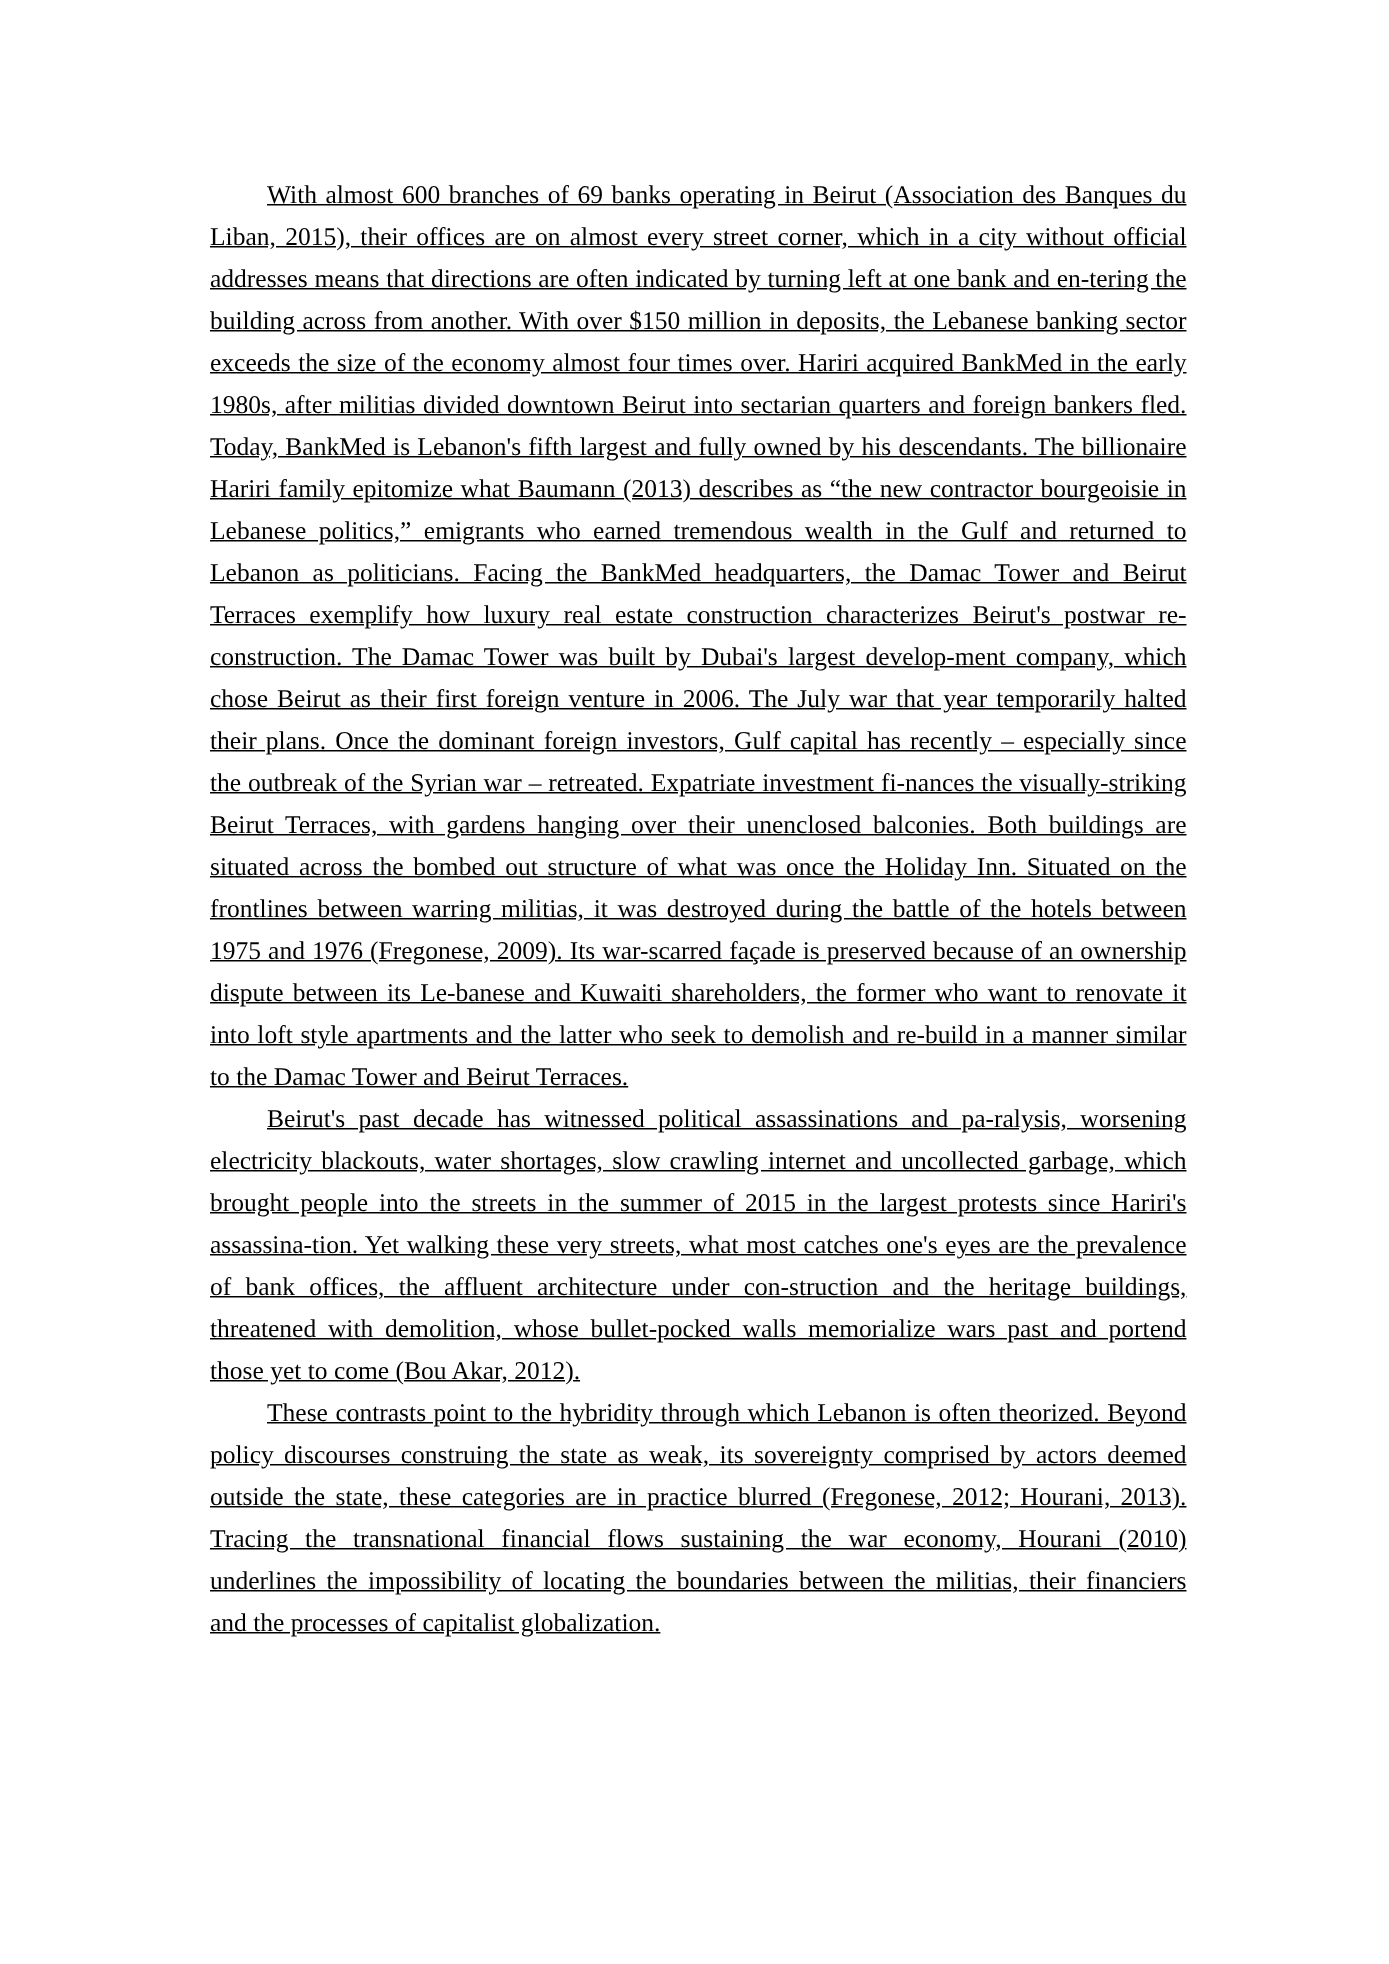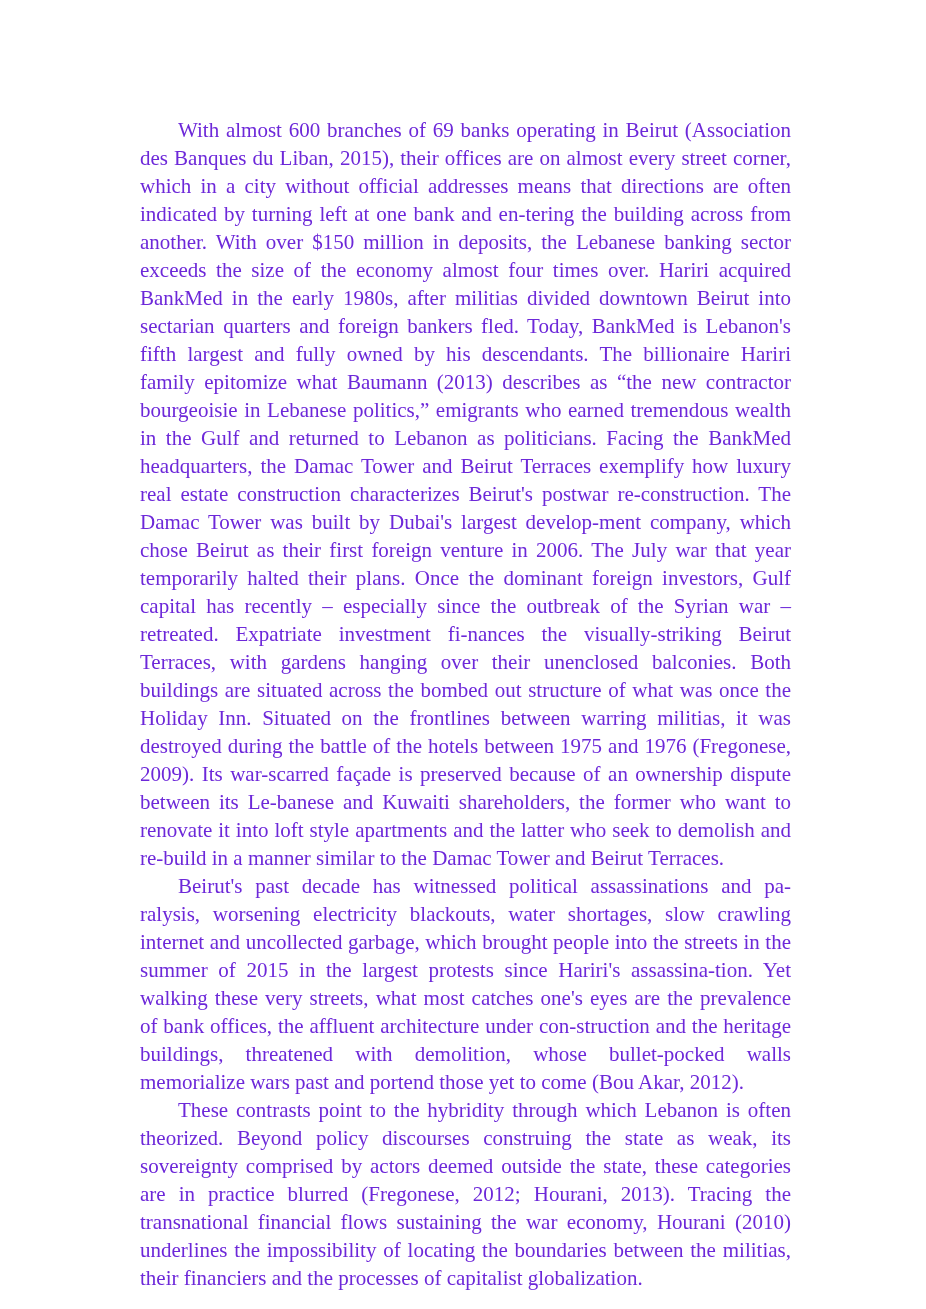--- a/index.html
+++ b/index.html
@@ -18,25 +18,26 @@
   }
   .text-column {
     position: absolute;
     top: 116px;
     left: 140px;
     width: 651px;
   }
   .text-column p {
     margin: 0;
     padding: 0;
-    font-size: 21px;
+    font-size: 17px;
     line-height: 28px;
     text-align: justify;
     text-indent: 38px;
-    color: #6d28d9;
+    color: #000000;
+    text-decoration: underline;
   }
 </style>
 </head>
 <body>
 
 <div class="page">
   <div class="text-column">
     <p>With almost 600 branches of 69 banks operating in Beirut (Association des Banques du Liban, 2015), their offices are on almost every street corner, which in a city without official addresses means that directions are often indicated by turning left at one bank and en-tering the building across from another. With over $150 million in deposits, the Lebanese banking sector exceeds the size of the economy almost four times over. Hariri acquired BankMed in the early 1980s, after militias divided downtown Beirut into sectarian quarters and foreign bankers fled. Today, BankMed is Lebanon's fifth largest and fully owned by his descendants. The billionaire Hariri family epitomize what Baumann (2013) describes as “the new contractor bourgeoisie in Lebanese politics,” emigrants who earned tremendous wealth in the Gulf and returned to Lebanon as politicians. Facing the BankMed headquarters, the Damac Tower and Beirut Terraces exemplify how luxury real estate construction characterizes Beirut's postwar re-construction. The Damac Tower was built by Dubai's largest develop-ment company, which chose Beirut as their first foreign venture in 2006. The July war that year temporarily halted their plans. Once the dominant foreign investors, Gulf capital has recently – especially since the outbreak of the Syrian war – retreated. Expatriate investment fi-nances the visually-striking Beirut Terraces, with gardens hanging over their unenclosed balconies. Both buildings are situated across the bombed out structure of what was once the Holiday Inn. Situated on the frontlines between warring militias, it was destroyed during the battle of the hotels between 1975 and 1976 (Fregonese, 2009). Its war-scarred façade is preserved because of an ownership dispute between its Le-banese and Kuwaiti shareholders, the former who want to renovate it into loft style apartments and the latter who seek to demolish and re-build in a manner similar to the Damac Tower and Beirut Terraces.</p>
     <p>Beirut's past decade has witnessed political assassinations and pa-ralysis, worsening electricity blackouts, water shortages, slow crawling internet and uncollected garbage, which brought people into the streets in the summer of 2015 in the largest protests since Hariri's assassina-tion. Yet walking these very streets, what most catches one's eyes are the prevalence of bank offices, the affluent architecture under con-struction and the heritage buildings, threatened with demolition, whose bullet-pocked walls memorialize wars past and portend those yet to come (Bou Akar, 2012).</p>
     <p>These contrasts point to the hybridity through which Lebanon is often theorized. Beyond policy discourses construing the state as weak, its sovereignty comprised by actors deemed outside the state, these categories are in practice blurred (Fregonese, 2012; Hourani, 2013). Tracing the transnational financial flows sustaining the war economy, Hourani (2010) underlines the impossibility of locating the boundaries between the militias, their financiers and the processes of capitalist globalization.</p>

